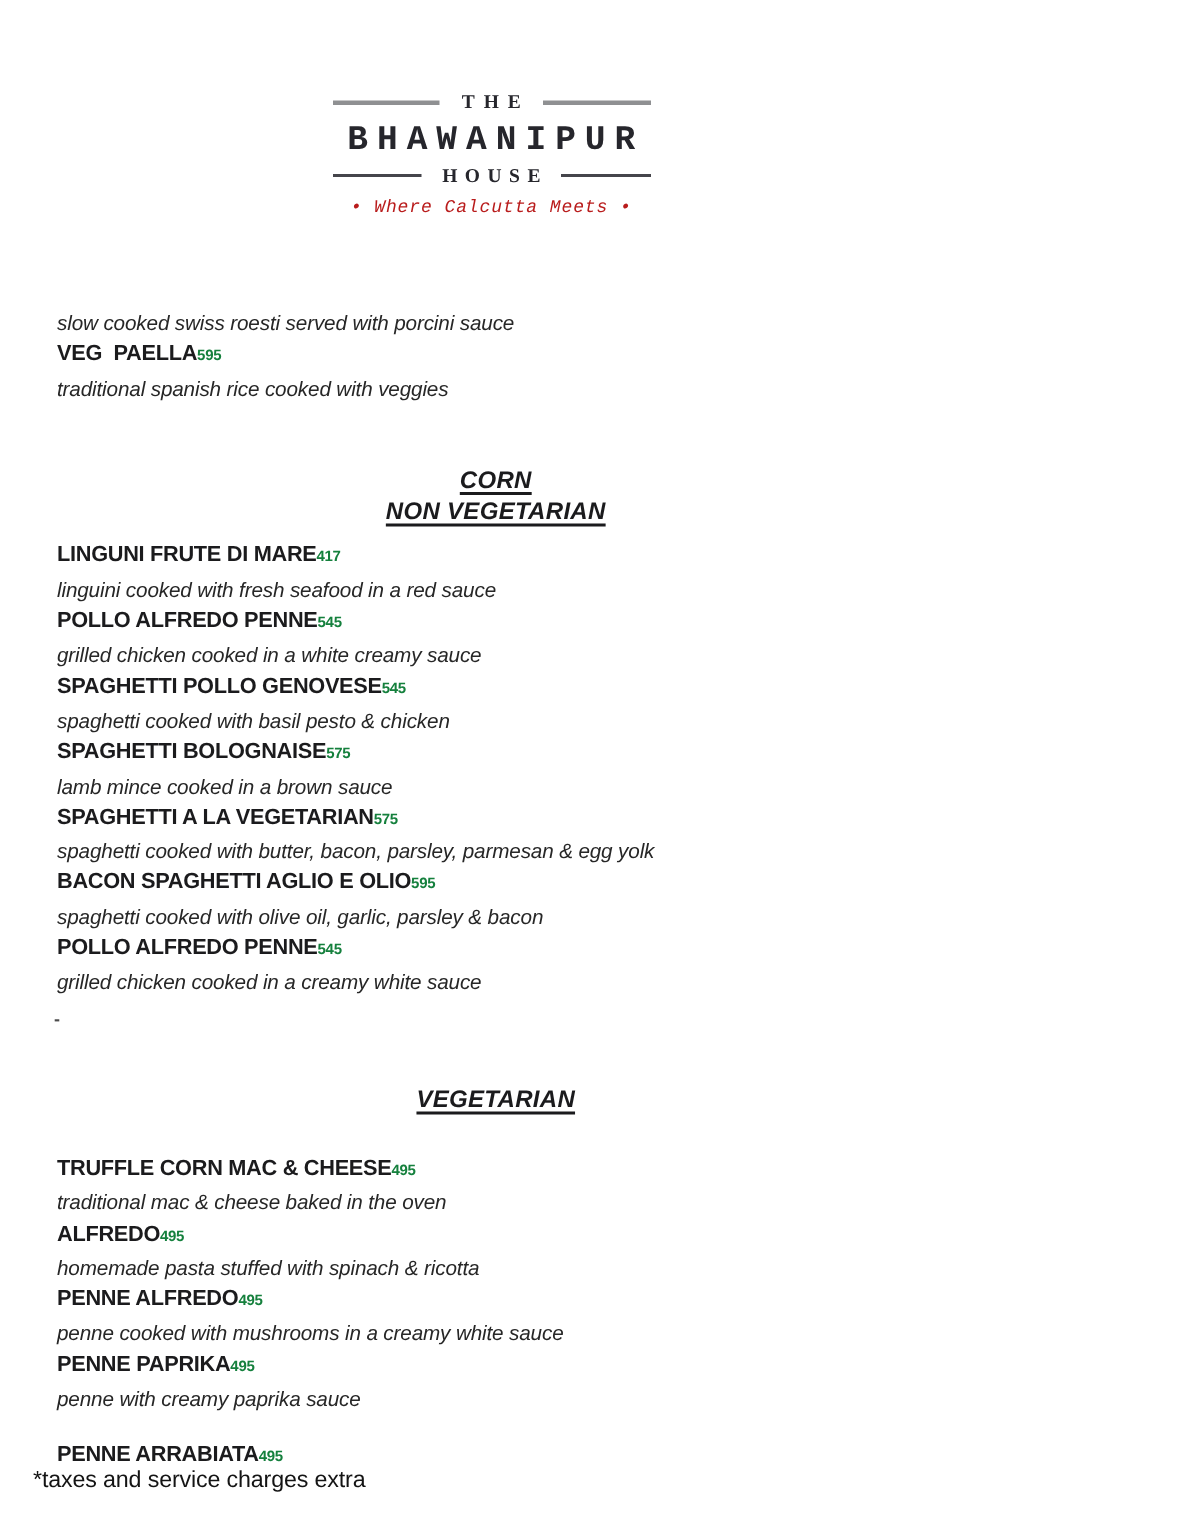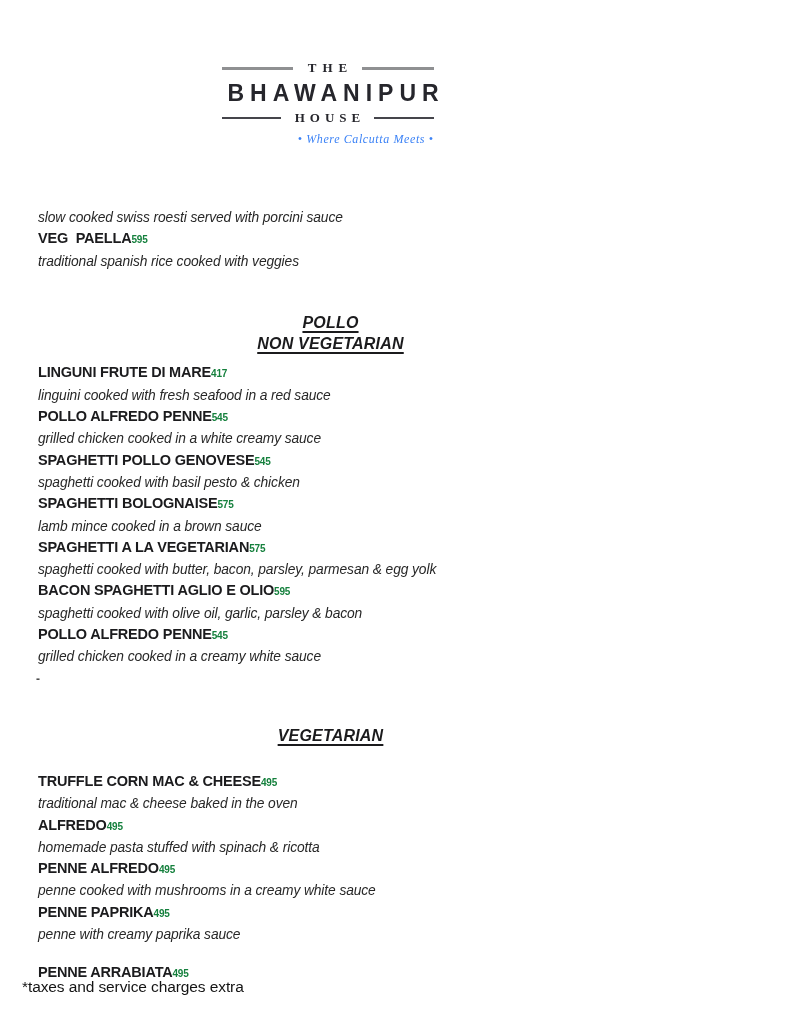--- a/index.html
+++ b/index.html
@@ -24,41 +24,40 @@
   .logo-row { display: flex; align-items: center; gap: 9px; }
   .rule-thick { flex: 1; height: 3px; background: #8f9092; }
   .rule-thin  { flex: 1; height: 2px; background: #45454b; }
   .logo-the {
     font-family: "Liberation Serif", serif;
     font-size: 13px; font-weight: bold;
     letter-spacing: 6px; padding-left: 6px;
     white-space: nowrap;
   }
   .logo-name {
-    font-family: Liberation Sans, sans-serif;
+    font-family: Liberation Mono, monospace;
     font-size: 23px; font-weight: bold;
     letter-spacing: 6px; padding-left: 6px;
     margin: 4px 0 3px;
     white-space: nowrap;
   }
   .logo-house {
     font-family: "Liberation Serif", serif;
     font-size: 13px; font-weight: bold;
     letter-spacing: 5px; padding-left: 5px;
     white-space: nowrap;
   }
   .logo-tagline {
     margin-top: 6px;
-    font-family: Liberation Serif, serif;
+    font-family: Liberation Mono, monospace;
     font-style: italic;
     font-size: 12px;
     letter-spacing: 0.6px;
-    color: #3b82f6;
-    white-space: nowrap;
-    text-align: right;
+    color: #b91c1c;
+    white-space: nowrap;
   }
 
   
   .menu { margin: 60px 57px 0 38px; }
   .line { line-height: 21.3px; }
   .item-row { display: flex; align-items: baseline; }
   .item-name {
     font-size: 14.5px; font-weight: bold;
     letter-spacing: -0.2px; white-space: pre;
     color: #1b1b1d;
@@ -131,21 +130,21 @@
   <div class="menu">
 
     <div class="line item-desc">slow cooked swiss roesti served with porcini sauce</div>
     <div class="line item-row">
       <span class="item-name">VEG  PAELLA</span>
       <span class="item-price">595</span>
     </div>
     <div class="line item-desc">traditional spanish rice cooked with veggies</div>
 
     <div class="headings mt-headings">
-      <div class="line section-title">POLLO</div>
+      <div class="line section-title">CORN</div>
       <div class="line section-title">NON VEGETARIAN</div>
     </div>
 
     <div class="mt-items-nv">
       <div>
         <div class="line item-row">
           <span class="item-name">LINGUNI FRUTE DI MARE</span>
           <span class="item-price">417</span>
         </div>
         <div class="line item-desc">linguini cooked with fresh seafood in a red sauce</div>

